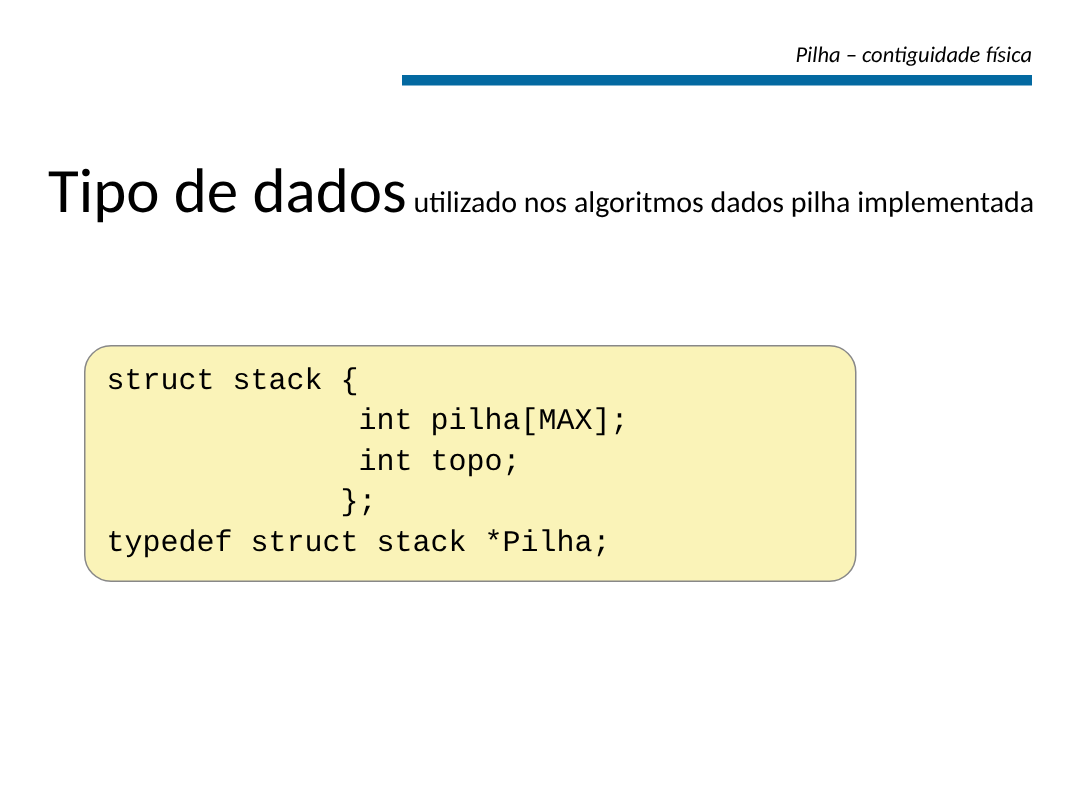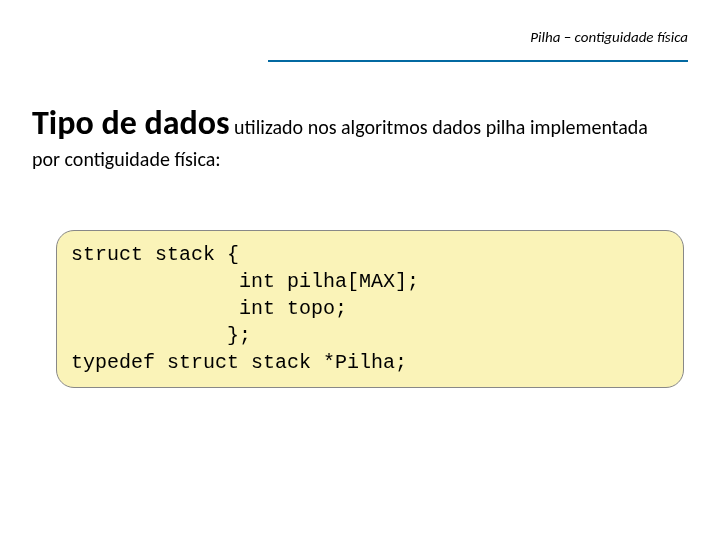--- a/index.html
+++ b/index.html
@@ -3,47 +3,47 @@
 <meta charset="utf-8">
 <style>
   * { margin: 0; padding: 0; box-sizing: border-box; }
   html, body { width: 720px; height: 540px; background: #fff; font-family: Calibri, Arial, sans-serif; color: #000; }
   .slide { position: relative; width: 720px; height: 540px; }
   .header-region {
     position: absolute;
     top: 28px;
     right: 32px;
     width: 420px;
-    border-bottom: 2px solid #0369a1;
-    padding-bottom: 14px;
+    border-bottom: 7px solid #0369a1;
+    padding-bottom: 4px;
   }
   .header-text {
     font-style: italic;
     font-size: 15px;
     text-align: right;
     color: #000;
   }
   .body-text {
     position: absolute;
     top: 100px;
     left: 32px;
     right: 16px;
     font-size: 20px;
     line-height: 1.35;
     color: #000;
   }
   .emphasis {
-    font-size: 34px;
-    font-weight: 700;
+    font-size: 42px;
+    font-weight: 400;
   }
   .code-box {
     position: absolute;
     top: 230px;
     left: 56px;
-    width: 628px;
+    width: 515px;
     height: 158px;
     background: #faf3b8;
     border: 1px solid #888;
     border-radius: 18px;
     padding: 10px 14px 10px 14px;
     font-family: "Courier New", Courier, monospace;
     font-size: 20px;
     line-height: 1.35;
     color: #000;
     white-space: pre;
@@ -54,21 +54,20 @@
 <body>
 
 <div class="slide">
 
   <div class="header-region">
     <div class="header-text">Pilha – contiguidade física</div>
   </div>
 
   <div class="body-text">
     <span class="emphasis">Tipo de dados</span><span> utilizado nos algoritmos dados pilha implementada</span><br>
-    <span>por contiguidade física:</span>
   </div>
 
   <div class="code-box"><span>struct stack {</span>
 <span>              int pilha[MAX];</span>
 <span>              int topo;</span>
 <span>             };</span>
 <span>typedef struct stack *Pilha;</span></div>
 
 </div>
 

